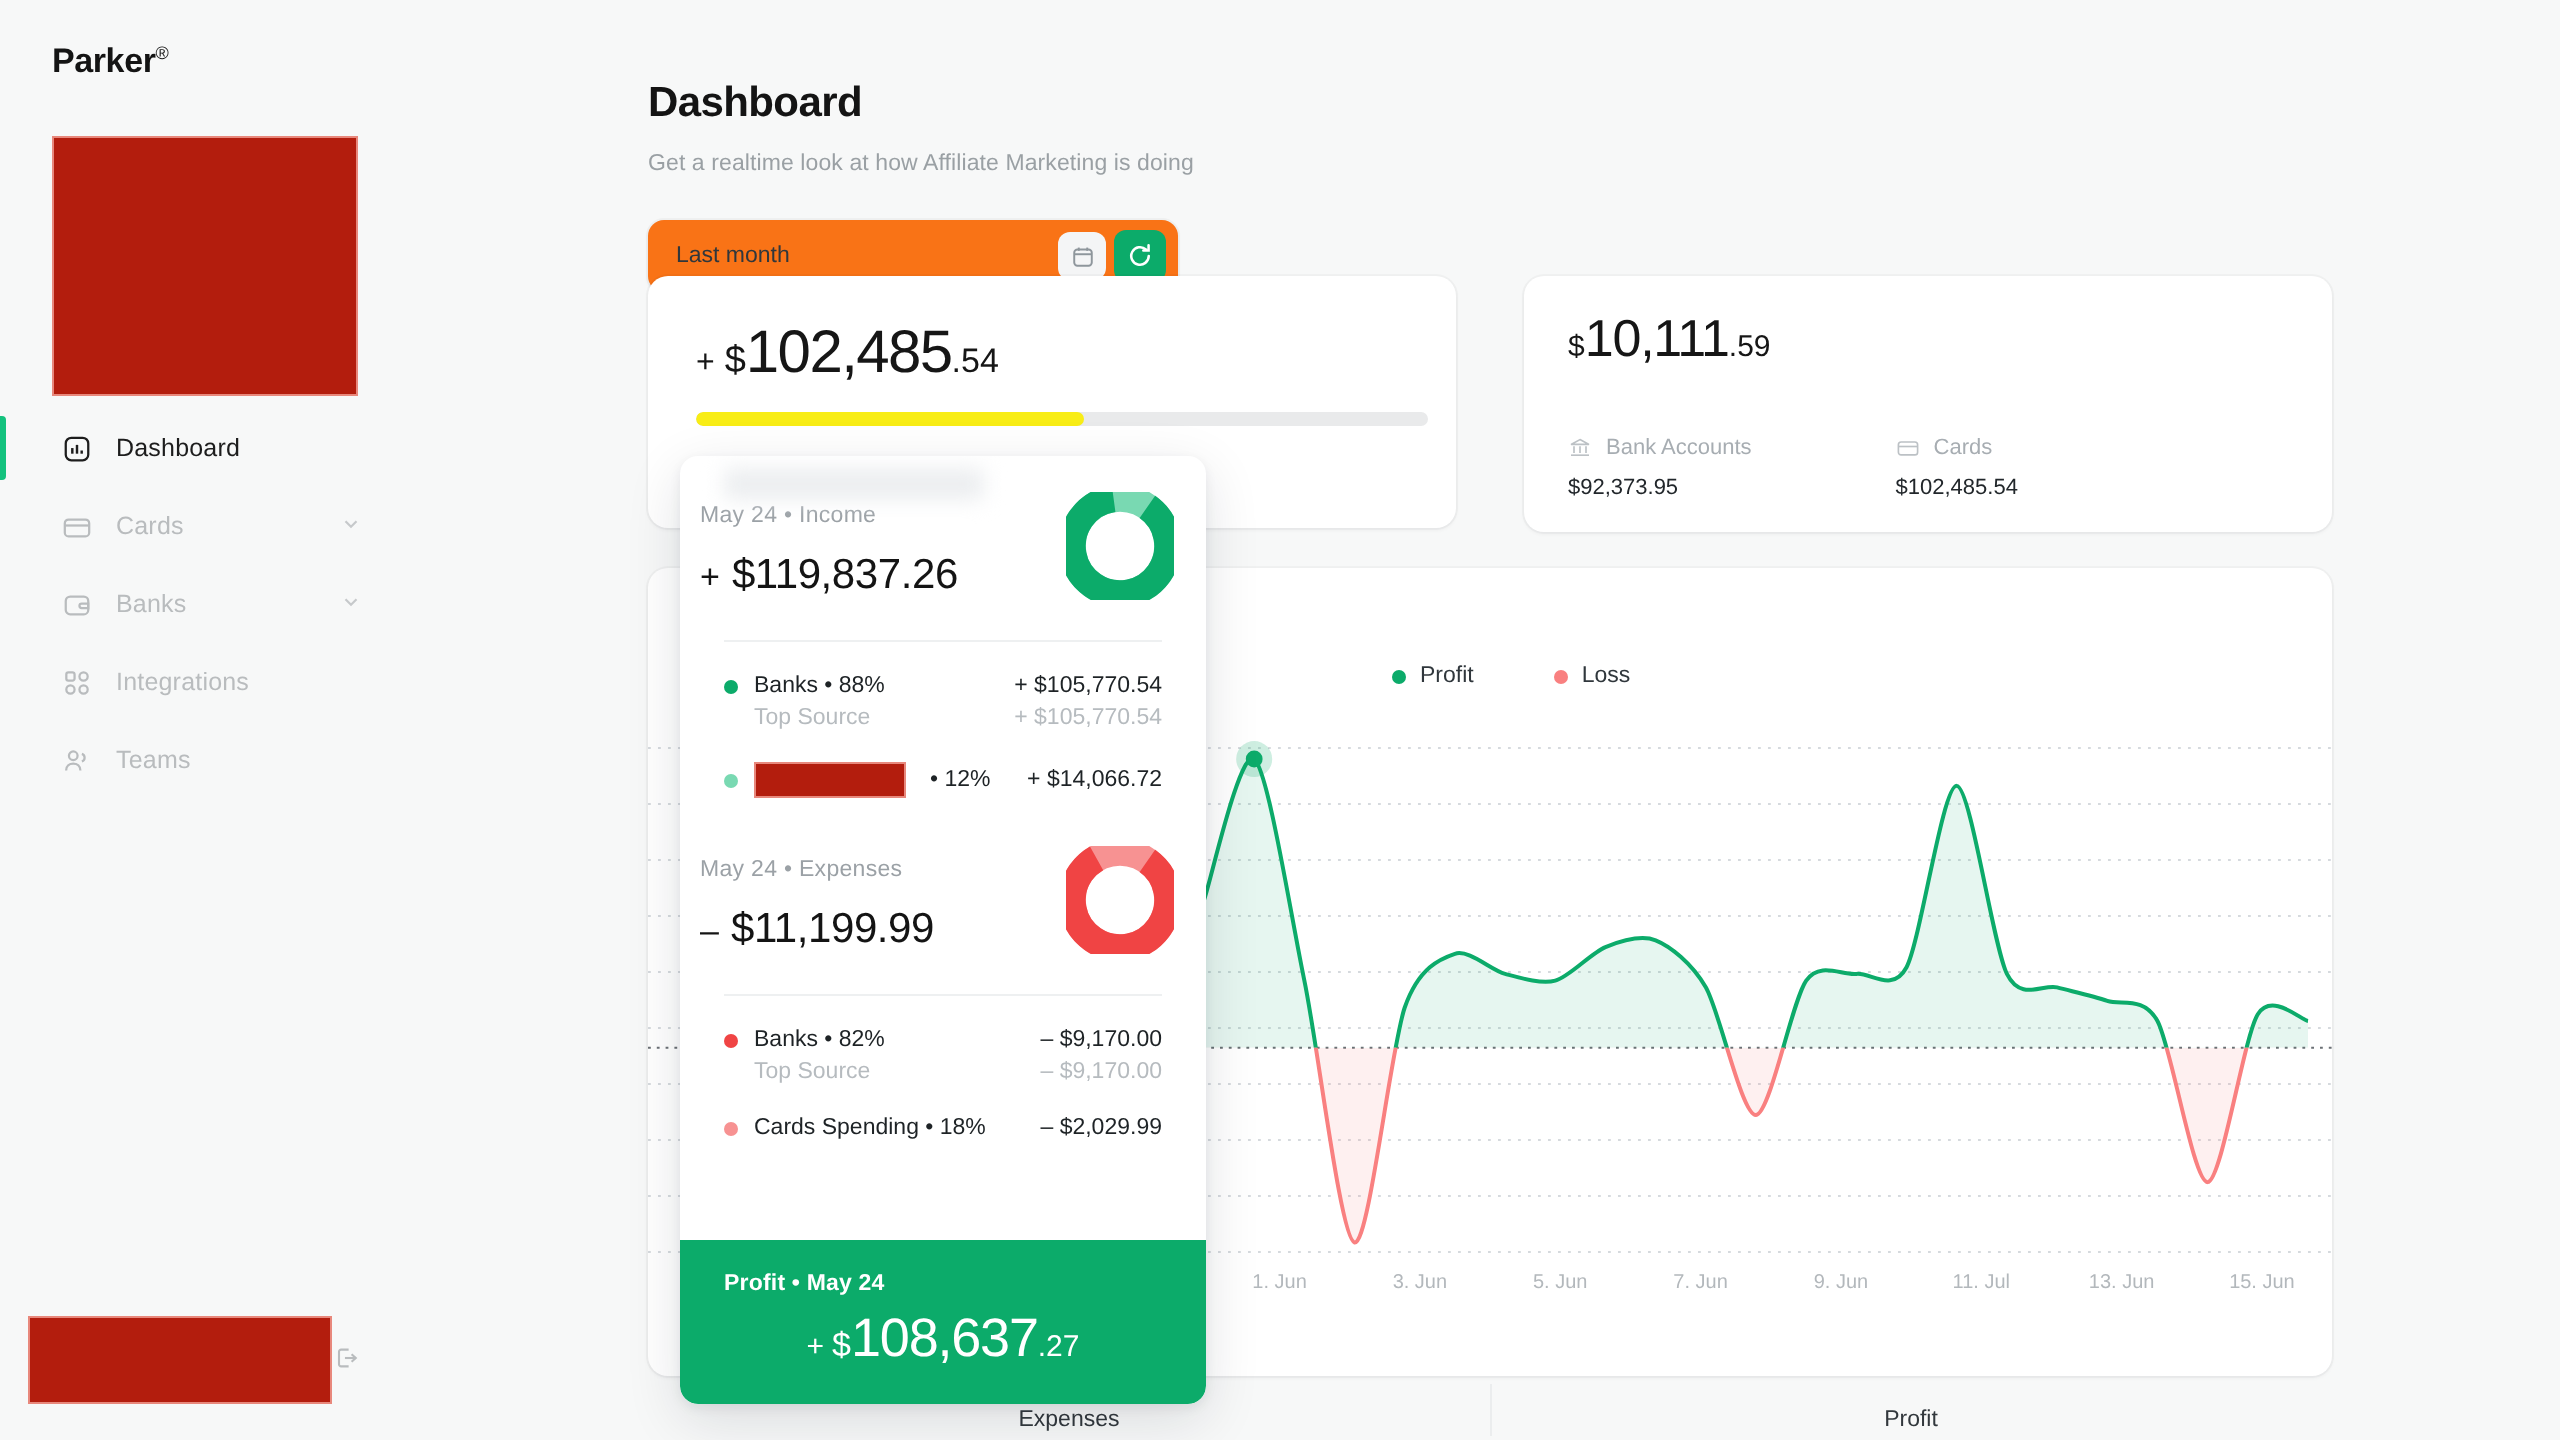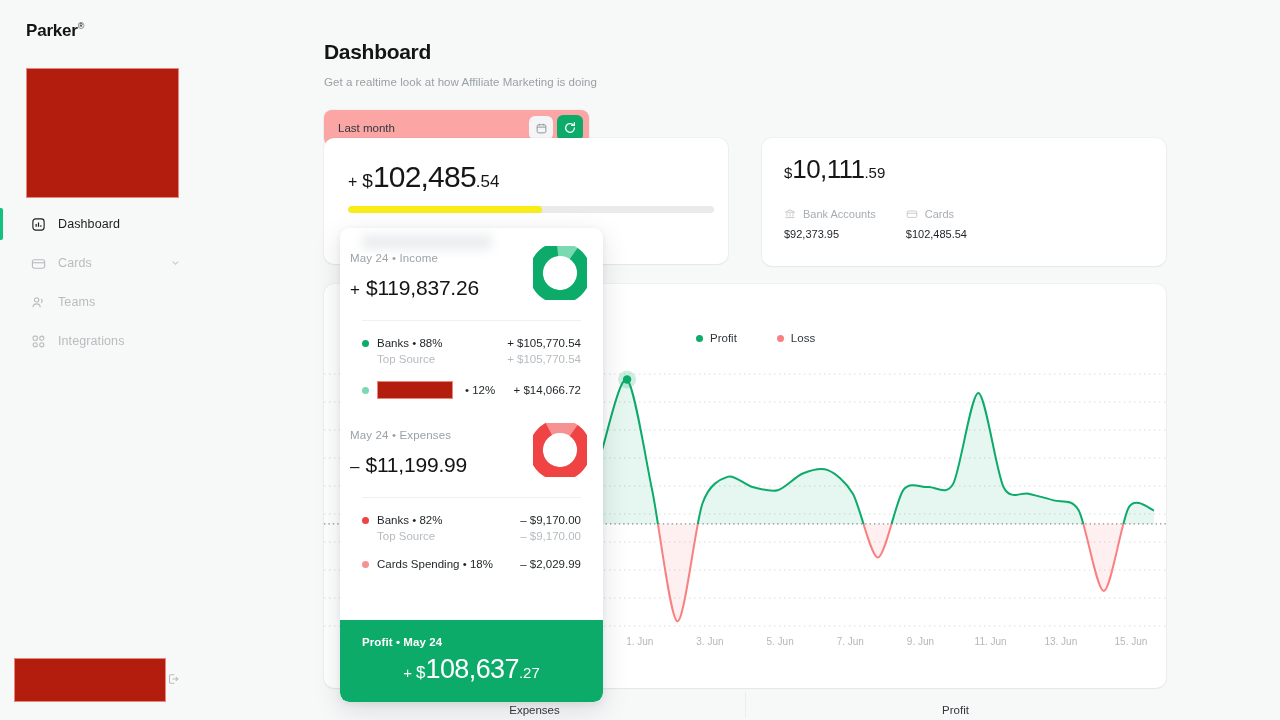--- a/index.html
+++ b/index.html
@@ -57,21 +57,21 @@
     font-size: 21px; font-weight: bold; color: #141414; letter-spacing: -0.3px;
   }
   .page-sub {
     position: absolute; left: 14px; top: 76px;
     font-size: 11.5px; color: #9aa0a4; letter-spacing: 0.05px;
   }
 
   
   .daterow {
     position: absolute; left: 14px; top: 110px; width: 265px; height: 36px;
-    background: #fca5a5; border-radius: 8px;
+    background: #f97316; border-radius: 8px;
     box-shadow: 0 1px 2px rgba(16,24,40,.06), 0 0 0 1px rgba(16,24,40,.035);
     display: flex; align-items: center; padding: 0 6px 0 14px;
   }
   .daterow .dtext { flex: 1; font-size: 11.5px; color: #30373c; }
   .cal-btn {
     width: 24px; height: 24px; border-radius: 6px; background: #f4f5f6;
     display: flex; align-items: center; justify-content: center;
     color: #8e969c; margin-right: 4px; cursor: pointer;
   }
   .refresh-btn {
@@ -96,21 +96,21 @@
     background: #e9eaeb; border-radius: 4px; overflow: hidden;
   }
   .progress > i { display: block; height: 100%; background: #f8ed16; border-radius: 4px; }
 
   
   .card-right { left: 452px; top: 138px; width: 404px; height: 128px; }
   .bigfig2 { position: absolute; left: 22px; top: 16px; display: flex; align-items: baseline; }
   .bigfig2 .cur { font-size: 15px; color: #161616; font-weight: 500; }
   .bigfig2 .int { font-size: 26px; color: #161616; font-weight: 500; letter-spacing: -0.6px; }
   .bigfig2 .dec { font-size: 15px; color: #161616; font-weight: 500; }
-  .acct-cols { position: absolute; left: 22px; top: 70px; display: flex; gap: 30px; }
+  .acct-cols { position: absolute; left: 22px; top: 80px; display: flex; gap: 72px; }
   .acct-head { display: flex; align-items: center; gap: 7px; color: #a7adb2; font-size: 11px; }
   .acct-head .ic { color: #bcc1c5; display: flex; }
   .acct-val { font-size: 11px; color: #22272b; margin-top: 8px; }
 
   
   .card-chart { left: 14px; top: 284px; width: 842px; height: 404px; }
   .legend {
     position: absolute; left: 372px; top: 48px; display: flex; gap: 40px; align-items: center;
   }
   .legend .li { display: flex; align-items: center; gap: 7px; font-size: 11.5px; color: #30373c; }
@@ -215,42 +215,56 @@
           </svg>
         </span>
         <span class="lbl">Cards</span>
         <span class="chev">
           <svg width="11" height="11" viewBox="0 0 12 12" fill="none" stroke="currentColor" stroke-width="1.2">
               <polyline points="3,5 6,8 9,5"></polyline>
             </svg>
         </span>
       </div>
 
-
       <div class="nav-item">
         <span class="ic">
           <svg width="15" height="15" viewBox="0 0 16 16" fill="none" stroke="currentColor" stroke-width="1.2">
-            <circle cx="6" cy="5.2" r="2.3"></circle>
-            <path d="M2.2 13c0-2.2 1.7-3.6 3.8-3.6s3.8 1.4 3.8 3.6"></path>
-            <path d="M10.6 4.2a2.1 2.1 0 0 1 0 4"></path>
-          </svg>
-        </span>
-        <span class="lbl">Teams</span>
+            <rect x="2" y="3.5" width="12" height="9.5" rx="2.4"></rect>
+            <path d="M10.5 7.2h3.5v2.4h-3.5a1.2 1.2 0 0 1 0-2.4z"></path>
+          </svg>
+        </span>
+        <span class="lbl">Banks</span>
+        <span class="chev">
+          <svg width="11" height="11" viewBox="0 0 12 12" fill="none" stroke="currentColor" stroke-width="1.2">
+              <polyline points="3,5 6,8 9,5"></polyline>
+            </svg>
+        </span>
       </div>
 
       <div class="nav-item">
         <span class="ic">
           <svg width="15" height="15" viewBox="0 0 16 16" fill="none" stroke="currentColor" stroke-width="1.2">
             <rect x="2.3" y="2.3" width="4.4" height="4.4" rx="1.1"></rect>
             <rect x="9.3" y="2.3" width="4.4" height="4.4" rx="2.2"></rect>
             <rect x="2.3" y="9.3" width="4.4" height="4.4" rx="2.2"></rect>
             <rect x="9.3" y="9.3" width="4.4" height="4.4" rx="2.2"></rect>
           </svg>
         </span>
         <span class="lbl">Integrations</span>
+      </div>
+
+      <div class="nav-item">
+        <span class="ic">
+          <svg width="15" height="15" viewBox="0 0 16 16" fill="none" stroke="currentColor" stroke-width="1.2">
+            <circle cx="6" cy="5.2" r="2.3"></circle>
+            <path d="M2.2 13c0-2.2 1.7-3.6 3.8-3.6s3.8 1.4 3.8 3.6"></path>
+            <path d="M10.6 4.2a2.1 2.1 0 0 1 0 4"></path>
+          </svg>
+        </span>
+        <span class="lbl">Teams</span>
       </div>
     </nav>
 
     <div class="user-redact"></div>
     <span class="logout-ic">
       <svg width="14" height="14" viewBox="0 0 16 16" fill="none" stroke="currentColor" stroke-width="1.2">
         <path d="M9.5 3.2H5.2A1.2 1.2 0 0 0 4 4.4v7.2a1.2 1.2 0 0 0 1.2 1.2h4.3"></path>
         <polyline points="11.2,5.8 13.6,8 11.2,10.2"></polyline>
         <line x1="7.4" y1="8" x2="13.6" y2="8"></line>
       </svg>
@@ -371,21 +385,21 @@
       <div class="xaxis" id="xaxis">
           <span>24. May</span>
           <span>26. May</span>
           <span>28. May</span>
           <span>30. May</span>
           <span>1. Jun</span>
           <span>3. Jun</span>
           <span>5. Jun</span>
           <span>7. Jun</span>
           <span>9. Jun</span>
-          <span>11. Jun</span>
+          <span>11. Jul</span>
           <span>13. Jun</span>
           <span>15. Jun</span>
         </div>
     </section>
 
     <div class="tabs">
       <div class="tab">
         <span class="caret">^</span>
         <span>Expenses</span>
       </div>

